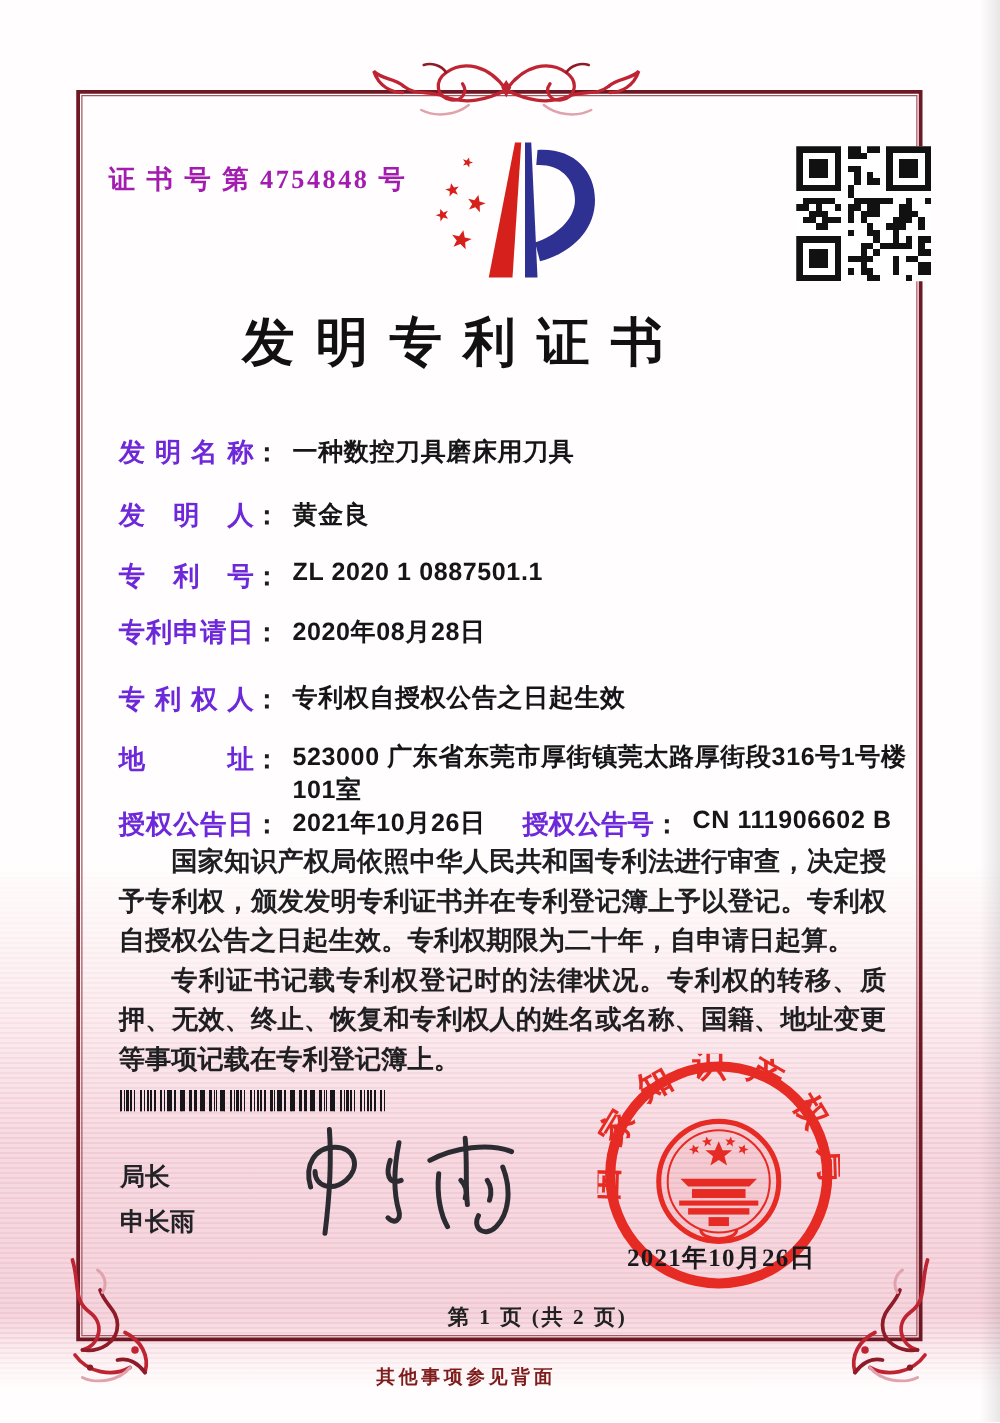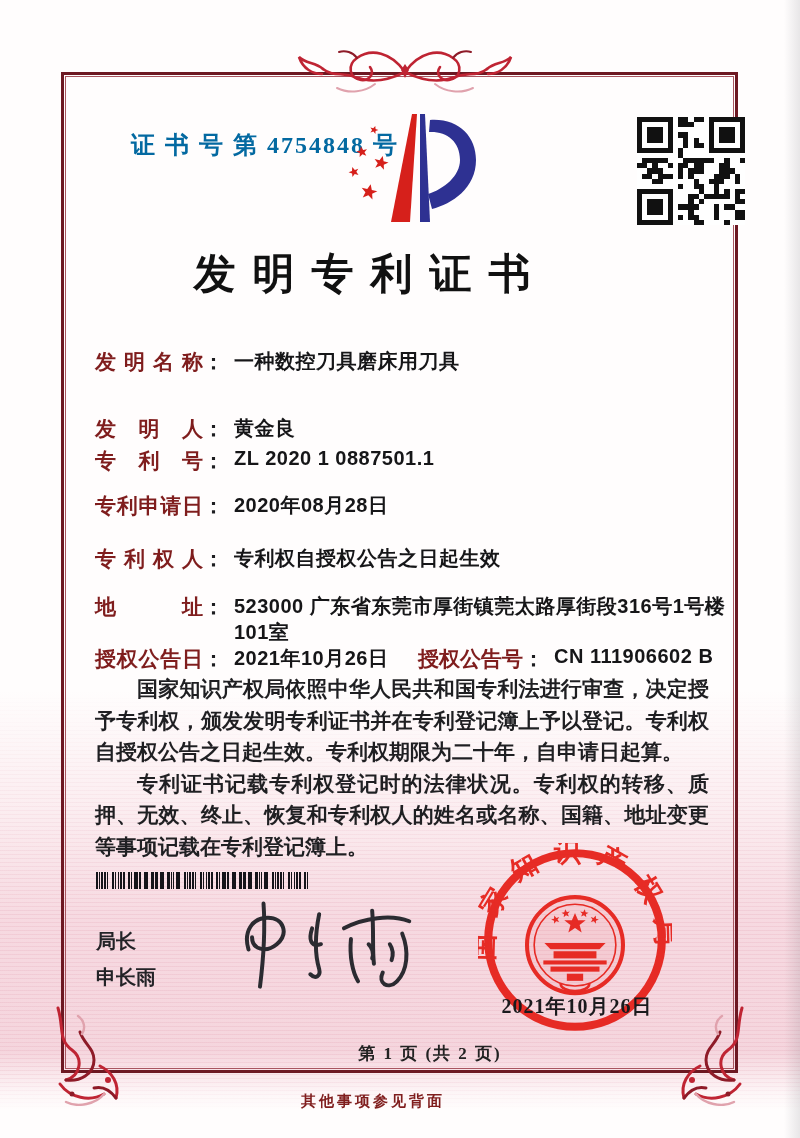--- a/index.html
+++ b/index.html
@@ -17,31 +17,31 @@
   .edge-shade{position:absolute;right:0;top:0;width:16px;height:100%;pointer-events:none;
         background:linear-gradient(90deg,rgba(0,0,0,0),rgba(110,110,118,.16));}
   
   .frame{position:absolute;left:61px;top:72px;width:671px;height:995px;border:3px solid #6d1822;}
   .frame-inner{position:absolute;left:1px;top:1px;right:1px;bottom:1px;border:1px solid #a85560;}
   .ornament-top{position:absolute;left:285px;top:40px;width:240px;height:62px;}
   .corner{position:absolute;width:100px;height:102px;}
   .corner.bl{left:48px;top:1004px;}
   .corner.br{left:652px;top:1004px;transform:scaleX(-1);}
   
-  .cert-no{position:absolute;left:87px;top:129px;font-size:24px;font-weight:bold;letter-spacing:2px;color:#0369a1;margin-left:44px;}
+  .cert-no{position:absolute;left:87px;top:129px;font-size:21px;font-weight:bold;letter-spacing:2px;color:#a21caf;}
   .logo{position:absolute;left:336px;top:108px;width:152px;height:128px;}
   .qr{position:absolute;left:637px;top:117px;width:108px;height:108px;background:#fff;}
   .qr svg{width:100%;height:100%;shape-rendering:crispEdges;}
   .title{position:absolute;left:0;top:246px;width:724px;text-align:center;
          font-size:42px;font-weight:bold;letter-spacing:17px;text-indent:17px;color:#111;}
   
   .fields{position:absolute;left:95px;top:348px;width:616px;}
   .frow{position:absolute;left:0;white-space:nowrap;}
   .flabel{display:inline-block;width:108px;font-size:21px;font-weight:bold;
-          text-align:justify;text-align-last:justify;vertical-align:top;color:#7f1d1d;}
+          text-align:justify;text-align-last:justify;vertical-align:top;color:#6d28d9;}
   .fcolon{font-size:21px;font-weight:bold;vertical-align:top;}
   .fvalue{display:inline-block;margin-left:6px;font-size:20px;font-weight:bold;vertical-align:top;
           font-family:"Liberation Sans","DejaVu Sans",sans-serif;letter-spacing:.5px;color:#161618;}
   .fvalue.wrap{width:502px;white-space:normal;line-height:26px;}
   .grant-pair{position:absolute;left:293px;top:0;white-space:nowrap;margin-left:30px;}
   .grant-pair .flabel{width:auto;text-align:left;text-align-last:auto;}
   
   .paras{position:absolute;left:95px;top:674px;width:614px;font-size:21px;line-height:31.5px;
          font-weight:600;color:#1f1f22;text-align:justify;}
   .paras p{margin:0;text-indent:2em;}
@@ -265,21 +265,21 @@
         <rect x="2" y="16" width="3" height="3" fill="#111"></rect>
       </svg></div>
 
   <div class="title">发明专利证书</div>
 
   <div class="fields">
     <div class="frow" style="top:0px">
       <span class="flabel">发明名称</span><span class="fcolon">：</span>
       <span class="fvalue">一种数控刀具磨床用刀具</span>
     </div>
-    <div class="frow" style="top:67px">
+    <div class="frow" style="top:50px">
       <span class="flabel">发明人</span><span class="fcolon">：</span>
       <span class="fvalue">黄金良</span>
     </div>
     <div class="frow" style="top:99px">
       <span class="flabel">专利号</span><span class="fcolon">：</span>
       <span class="fvalue">ZL 2020 1 0887501.1</span>
     </div>
     <div class="frow" style="top:144px">
       <span class="flabel">专利申请日</span><span class="fcolon">：</span>
       <span class="fvalue">2020年08月28日</span>

